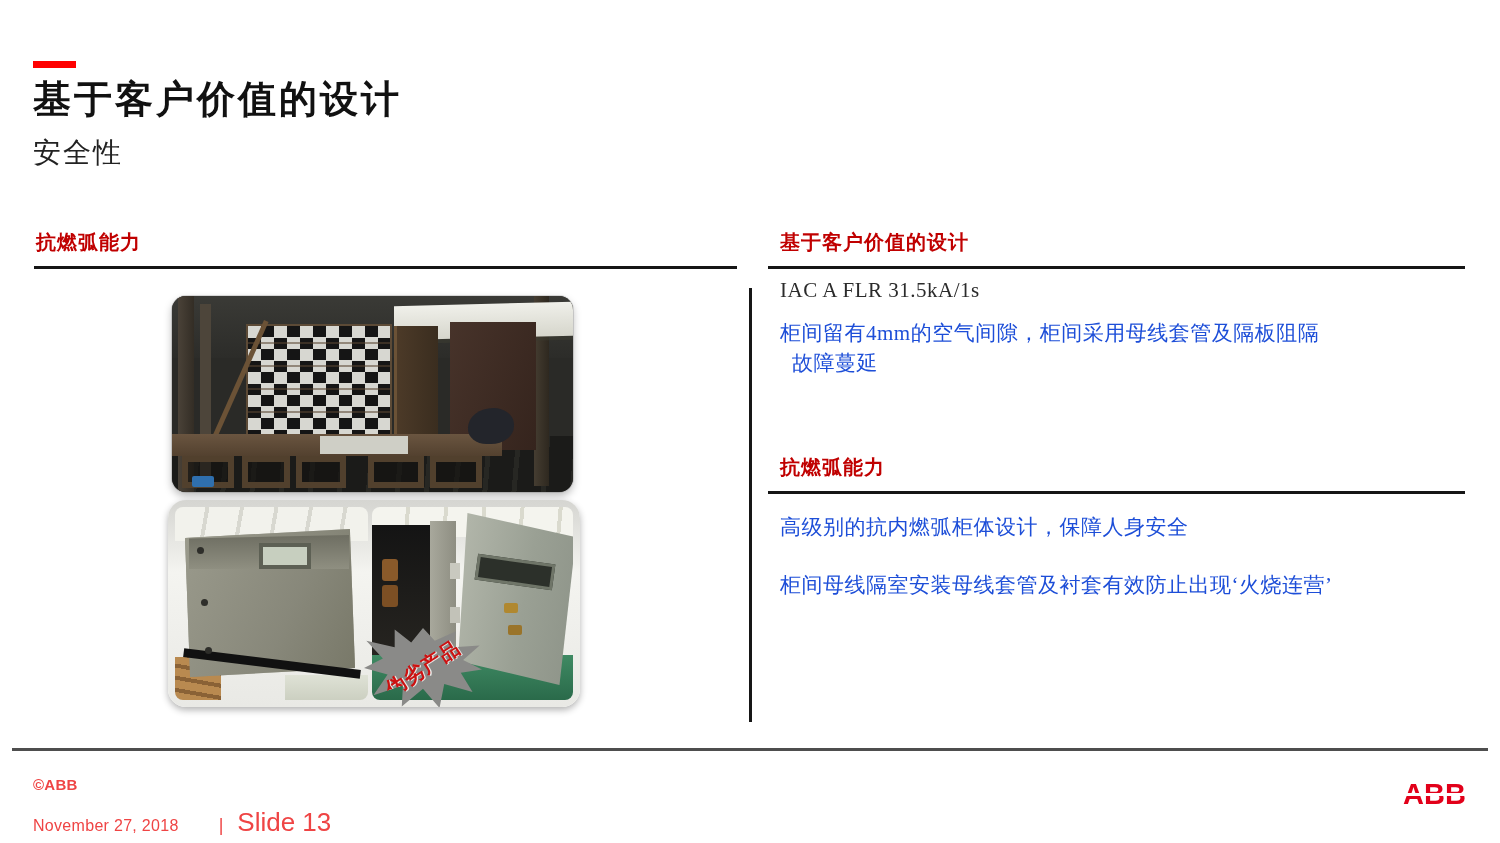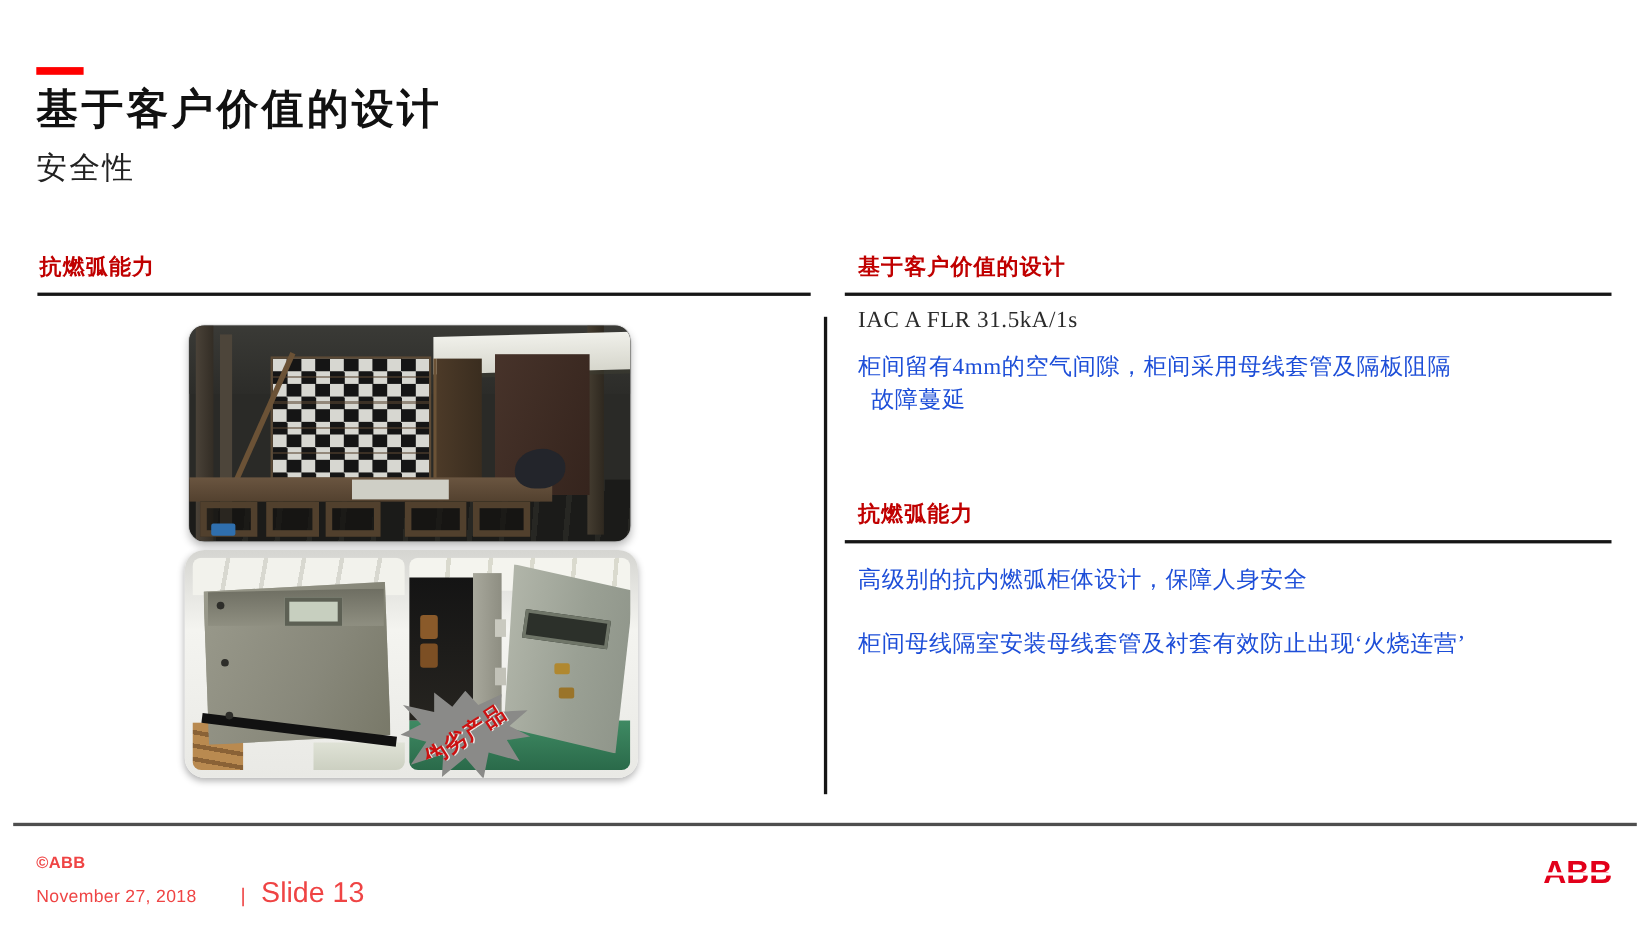--- a/index.html
+++ b/index.html
@@ -143,21 +143,21 @@
   .montage-reflection .mirror {
     position:absolute; left:0; top:-145px; width:412px; height:207px;
     transform:scaleY(-1); opacity:0.35; filter:blur(1px);
     -webkit-mask-image:linear-gradient(to top, rgba(0,0,0,0.8), transparent 70%);
     mask-image:linear-gradient(to top, rgba(0,0,0,0.8), transparent 70%);
   }
   
   .footer-divider { position:absolute; left:12px; top:748px; width:1476px; height:3px; background:#4e4e4e; }
   .footer-block { position:absolute; left:33px; top:776px; font-family:"Liberation Sans","DejaVu Sans",sans-serif; color:#ef4444; }
   .footer-copyright { font-size:15px; font-weight:700; letter-spacing:0.3px; }
-  .footer-row { margin-top:3px; display:flex; align-items:baseline; font-size:16px; }
+  .footer-row { margin-top:14px; display:flex; align-items:baseline; font-size:16px; }
   .footer-date { letter-spacing:0.3px; }
   .footer-sep { margin-left:40px; margin-right:14px; font-size:18px; }
   .footer-slide { font-size:26px; }
   .abb-logo {
     position:absolute; left:1403px; top:780px; width:62px; height:30px;
     font-family:"Liberation Sans","DejaVu Sans",sans-serif;
   }
   .abb-logo-text { font-size:29px; font-weight:800; color:#e2001a; letter-spacing:0px; line-height:28px; }
   .abb-logo-stripe { position:absolute; left:0; top:13px; width:62px; height:3px; background:#ffffff; }
 </style>

